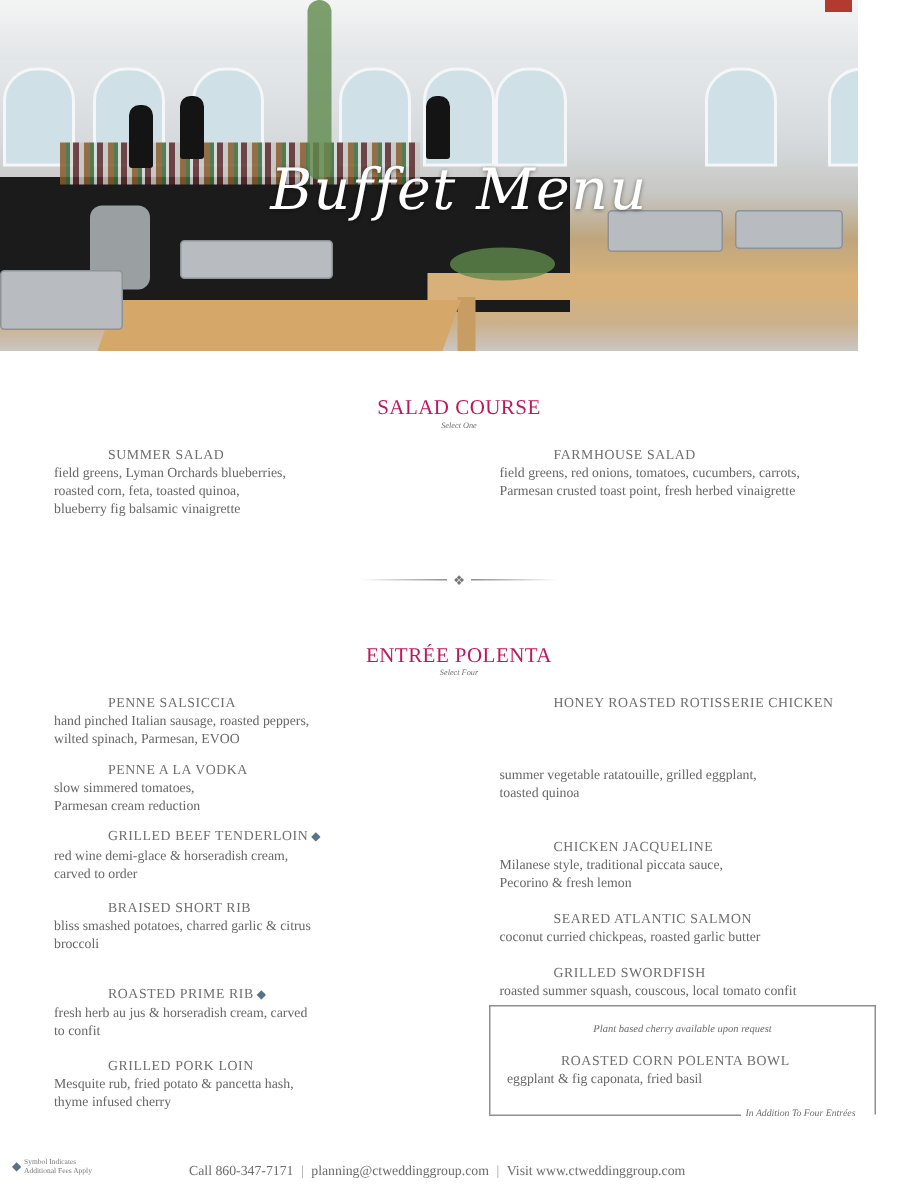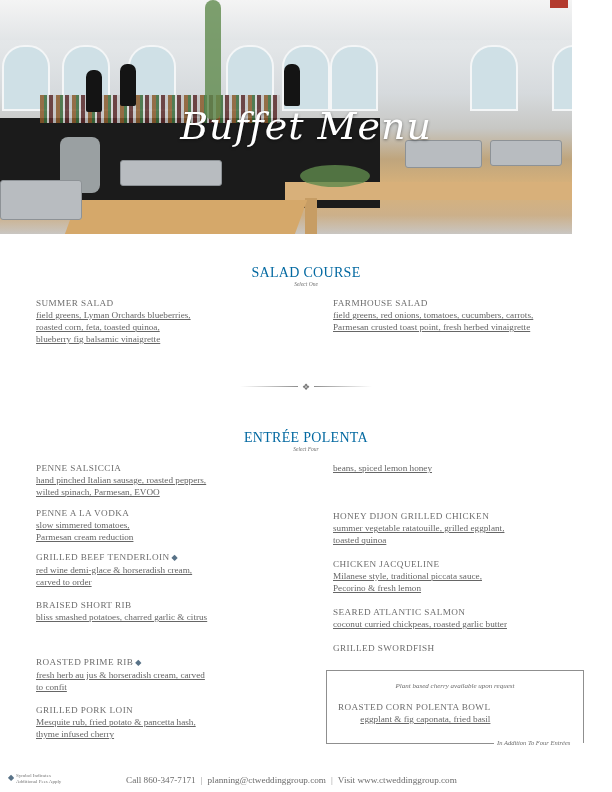--- a/index.html
+++ b/index.html
@@ -36,44 +36,44 @@
     .hero .exit { position: absolute; left: 550px; top: 0; width: 18px; height: 8px; background: #b33a2e; }
     .hero-title {
       position: absolute; left: 0; top: 104px; width: 612px; text-align: center;
       font-family: "DejaVu Serif", serif; font-style: italic; font-size: 38px; color: #ffffff;
       text-shadow: 0 1px 3px rgba(0,0,0,.45); letter-spacing: 1px;
     }
 
     
     .section-title {
       position: absolute; left: 0; width: 612px; text-align: center;
-      font-size: 14px; color: #0369a1; letter-spacing: .3px;
+      font-size: 14px; color: #be185d; letter-spacing: .3px;
     }
     .section-sub {
       position: absolute; left: 0; width: 612px; text-align: center;
       font-size: 5.5px; font-style: italic; color: #6e6e6e;
     }
     .item { position: absolute; font-size: 9.2px; line-height: 12px; color: #6b6b6b; }
-    .item .name { letter-spacing: .4px; color: #6e6e6e; }
-    .item .desc { color: #666; text-decoration: underline; }
+    .item .name { letter-spacing: .4px; color: #6e6e6e; margin-left: 36px; }
+    .item .desc { color: #666; }
     .fee-icon { color: #587287; font-size: 8px; margin-left: 2px; }
 
     .divider { position: absolute; left: 240px; top: 382px; width: 132px; height: 10px; }
     .divider .line { position: absolute; top: 4px; height: 1px; width: 58px; }
     .divider .line.l { left: 0; background: linear-gradient(90deg, rgba(150,150,150,0), #8e8e8e); }
     .divider .line.r { right: 0; background: linear-gradient(90deg, #8e8e8e, rgba(150,150,150,0)); }
     .divider .gem { position: absolute; left: 61px; top: 0; width: 10px; height: 10px; text-align: center; font-size: 9px; line-height: 10px; color: #777; }
 
     .plant-box {
       position: absolute; left: 326px; top: 670px; width: 256px; height: 72px;
       border: 1px solid #8f8f8f; border-bottom: none;
     }
     .plant-box .bottom-line { position: absolute; left: -1px; top: 72px; width: 168px; height: 1px; background: #8f8f8f; }
     .plant-box .note { position: absolute; left: 0; top: 11px; width: 256px; text-align: center; font-size: 7px; font-style: italic; color: #6b6b6b; }
-    .plant-box .item { left: 11px; top: 30px; text-align: right; }
+    .plant-box .item { left: 11px; top: 30px; }
     .plant-box .addl { position: absolute; left: 170px; top: 68px; font-size: 6.5px; font-style: italic; color: #6b6b6b; white-space: nowrap; }
 
     .footer-symbol { position: absolute; left: 8px; top: 773px; font-size: 5px; line-height: 6px; color: #777; }
     .footer-symbol .gem { position: absolute; left: 0; top: 2px; color: #587287; font-size: 8px; }
     .footer-symbol .txt { position: absolute; left: 8px; top: 0; white-space: nowrap; }
     .footer-contact { position: absolute; left: 126px; top: 775px; font-size: 9.2px; color: #6b6b6b; white-space: nowrap; }
     .footer-contact .sep { margin: 0 5px; color: #999; }
   </style>
 </head>
 <body>
@@ -143,51 +143,52 @@
   <div class="desc">Parmesan cream reduction</div>
 </div>
 <div class="item" style="left:36px;top:551px">
   <div class="name"><span>GRILLED BEEF TENDERLOIN</span><span class="fee-icon">◆</span></div>
   <div class="desc">red wine demi-glace &amp; horseradish cream,</div>
   <div class="desc">carved to order</div>
 </div>
 <div class="item" style="left:36px;top:599px">
   <div class="name">BRAISED SHORT RIB</div>
   <div class="desc">bliss smashed potatoes, charred garlic &amp; citrus</div>
+  <div class="desc">broccoli</div>
 </div>
 <div class="item" style="left:36px;top:656px">
   <div class="name"><span>ROASTED PRIME RIB</span><span class="fee-icon">◆</span></div>
   <div class="desc">fresh herb au jus &amp; horseradish cream, carved</div>
   <div class="desc">to confit</div>
 </div>
 <div class="item" style="left:36px;top:704px">
   <div class="name">GRILLED PORK LOIN</div>
   <div class="desc">Mesquite rub, fried potato &amp; pancetta hash,</div>
   <div class="desc">thyme infused cherry</div>
 </div>
 
 <div class="item" style="left:333px;top:462px">
-  <div class="desc">beans, spiced lemon honey</div>
+  <div class="name">HONEY ROASTED ROTISSERIE CHICKEN</div>
 </div>
 <div class="item" style="left:333px;top:510px">
-  <div class="name">HONEY DIJON GRILLED CHICKEN</div>
   <div class="desc">summer vegetable ratatouille, grilled eggplant,</div>
   <div class="desc">toasted quinoa</div>
 </div>
 <div class="item" style="left:333px;top:558px">
   <div class="name">CHICKEN JACQUELINE</div>
   <div class="desc">Milanese style, traditional piccata sauce,</div>
   <div class="desc">Pecorino &amp; fresh lemon</div>
 </div>
 <div class="item" style="left:333px;top:606px">
   <div class="name">SEARED ATLANTIC SALMON</div>
   <div class="desc">coconut curried chickpeas, roasted garlic butter</div>
 </div>
 <div class="item" style="left:333px;top:642px">
   <div class="name">GRILLED SWORDFISH</div>
+  <div class="desc">roasted summer squash, couscous, local tomato confit</div>
 </div>
 
 <div class="plant-box">
   <div class="note">Plant based cherry available upon request</div>
   <div class="item">
     <div class="name">ROASTED CORN POLENTA BOWL</div>
     <div class="desc">eggplant &amp; fig caponata, fried basil</div>
   </div>
   <div class="bottom-line"></div>
   <div class="addl">In Addition To Four Entrées</div>

